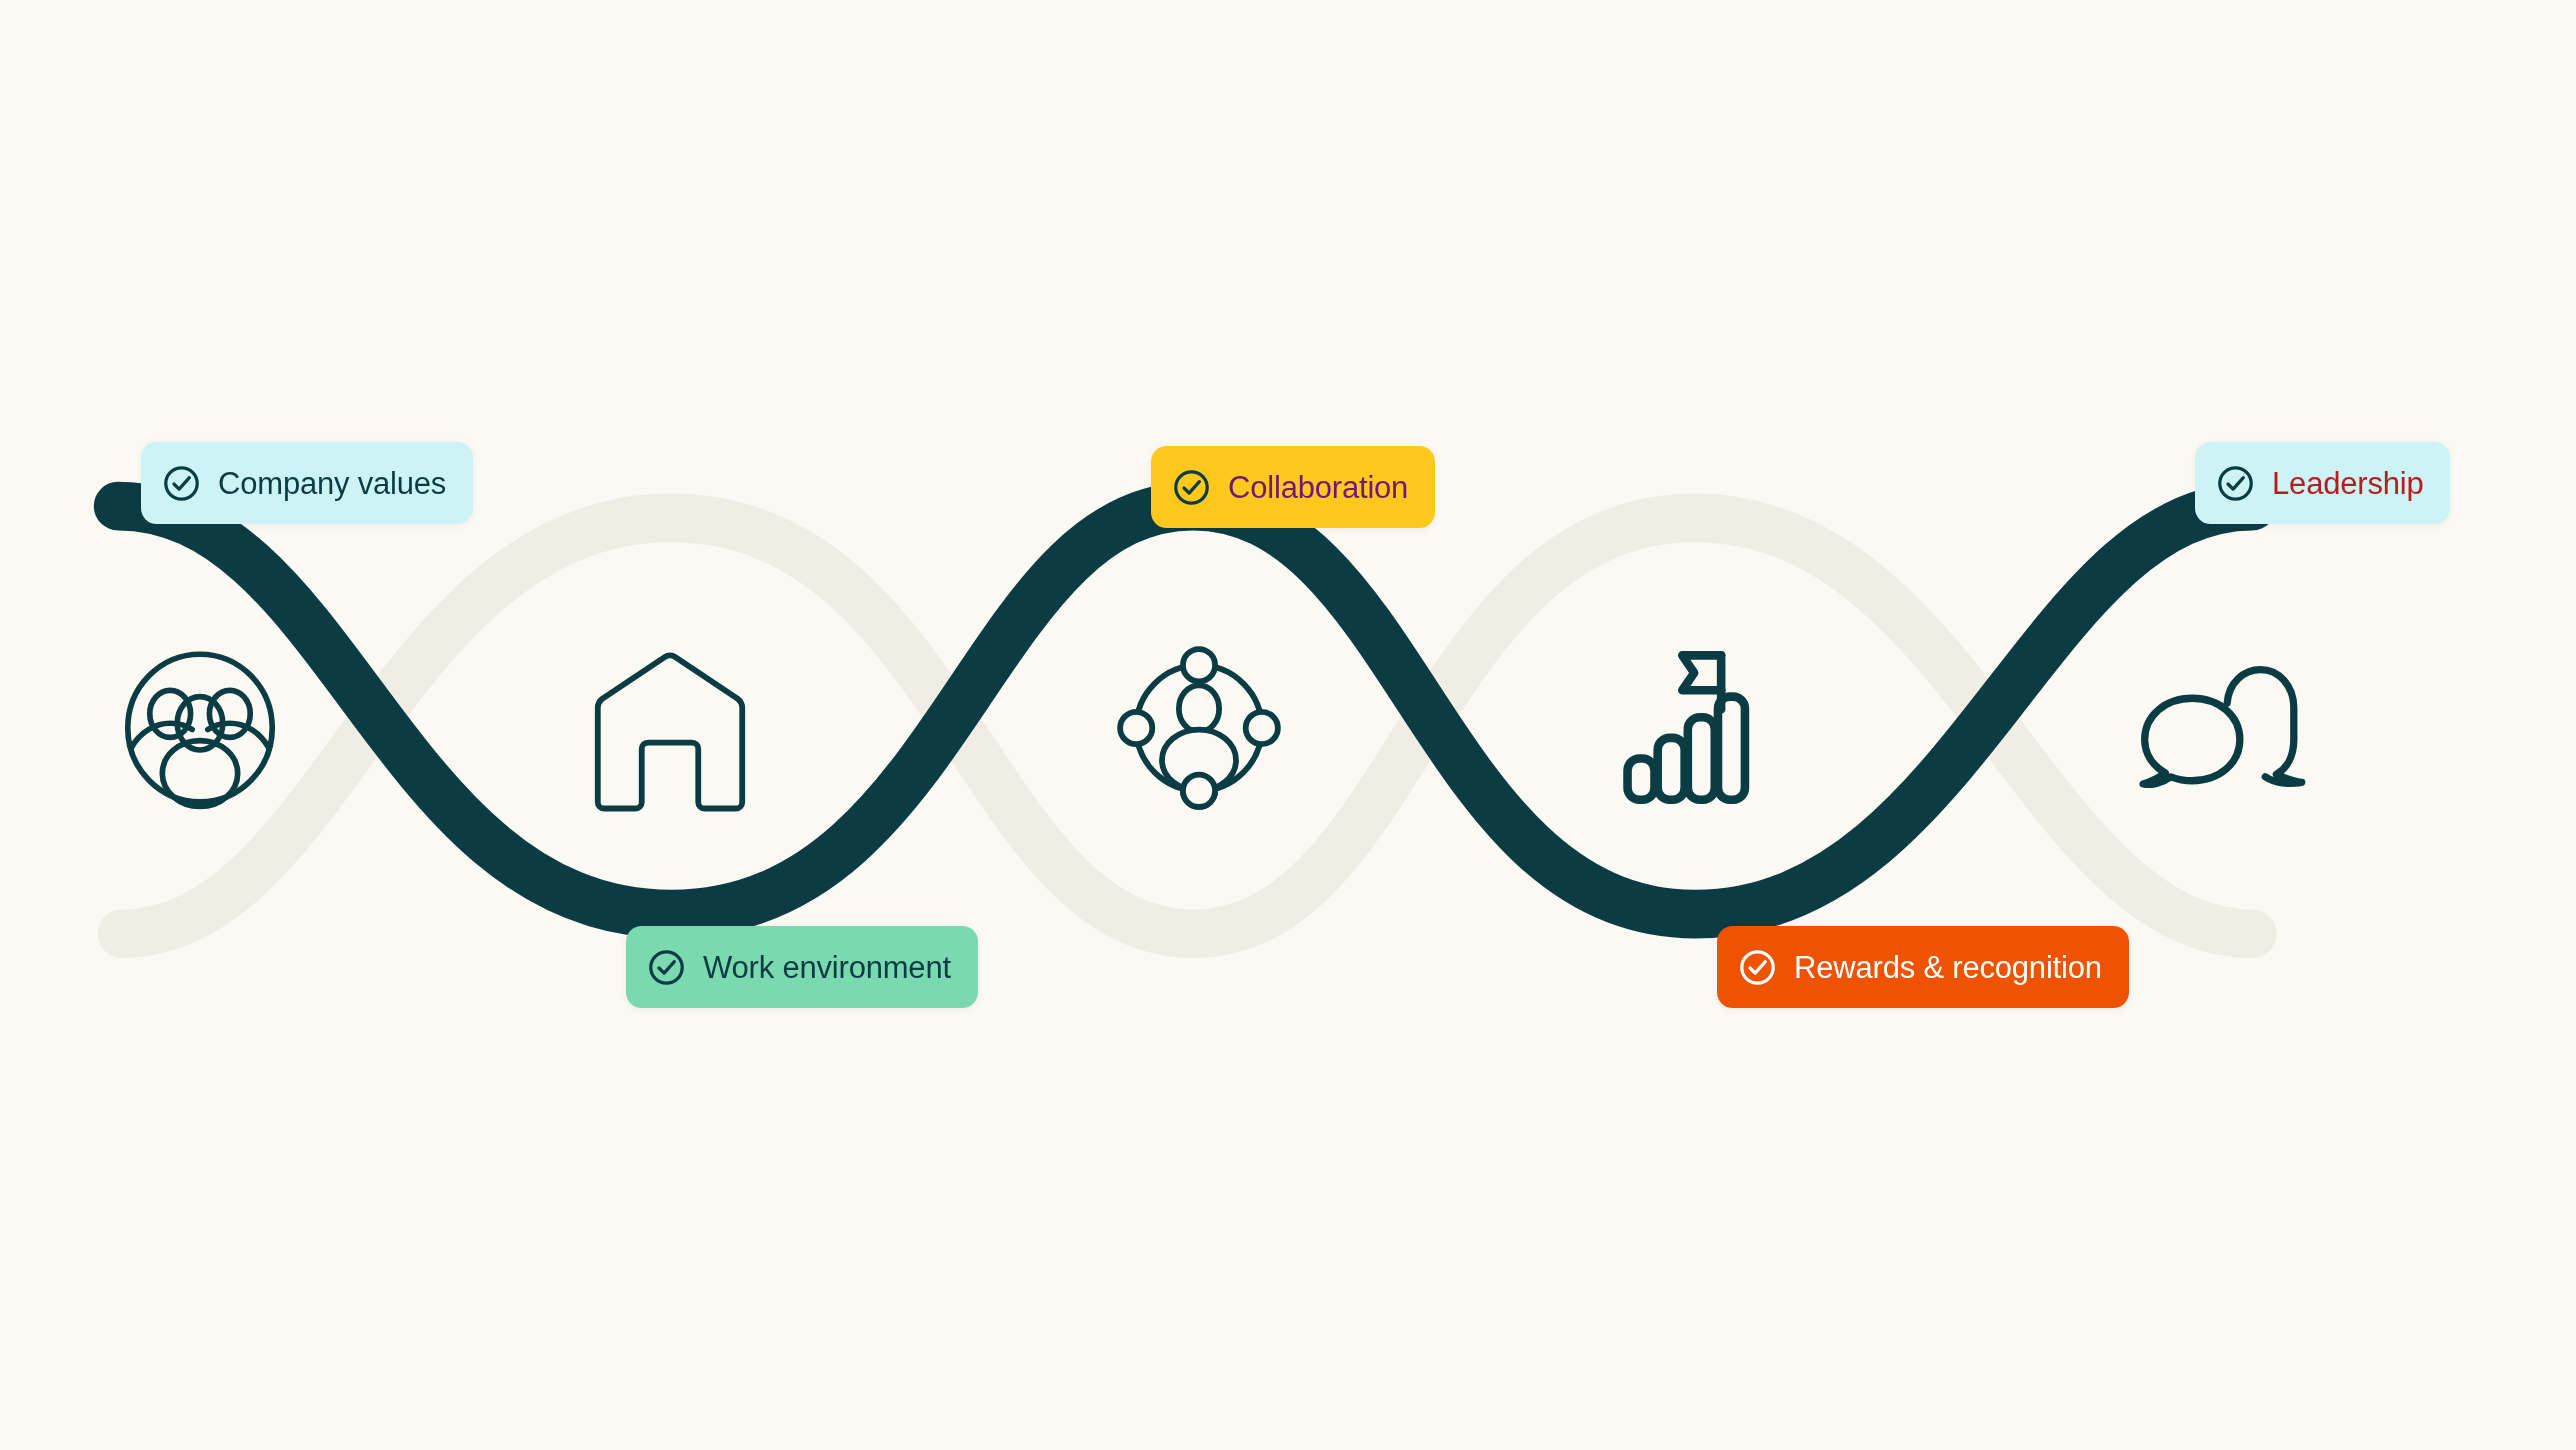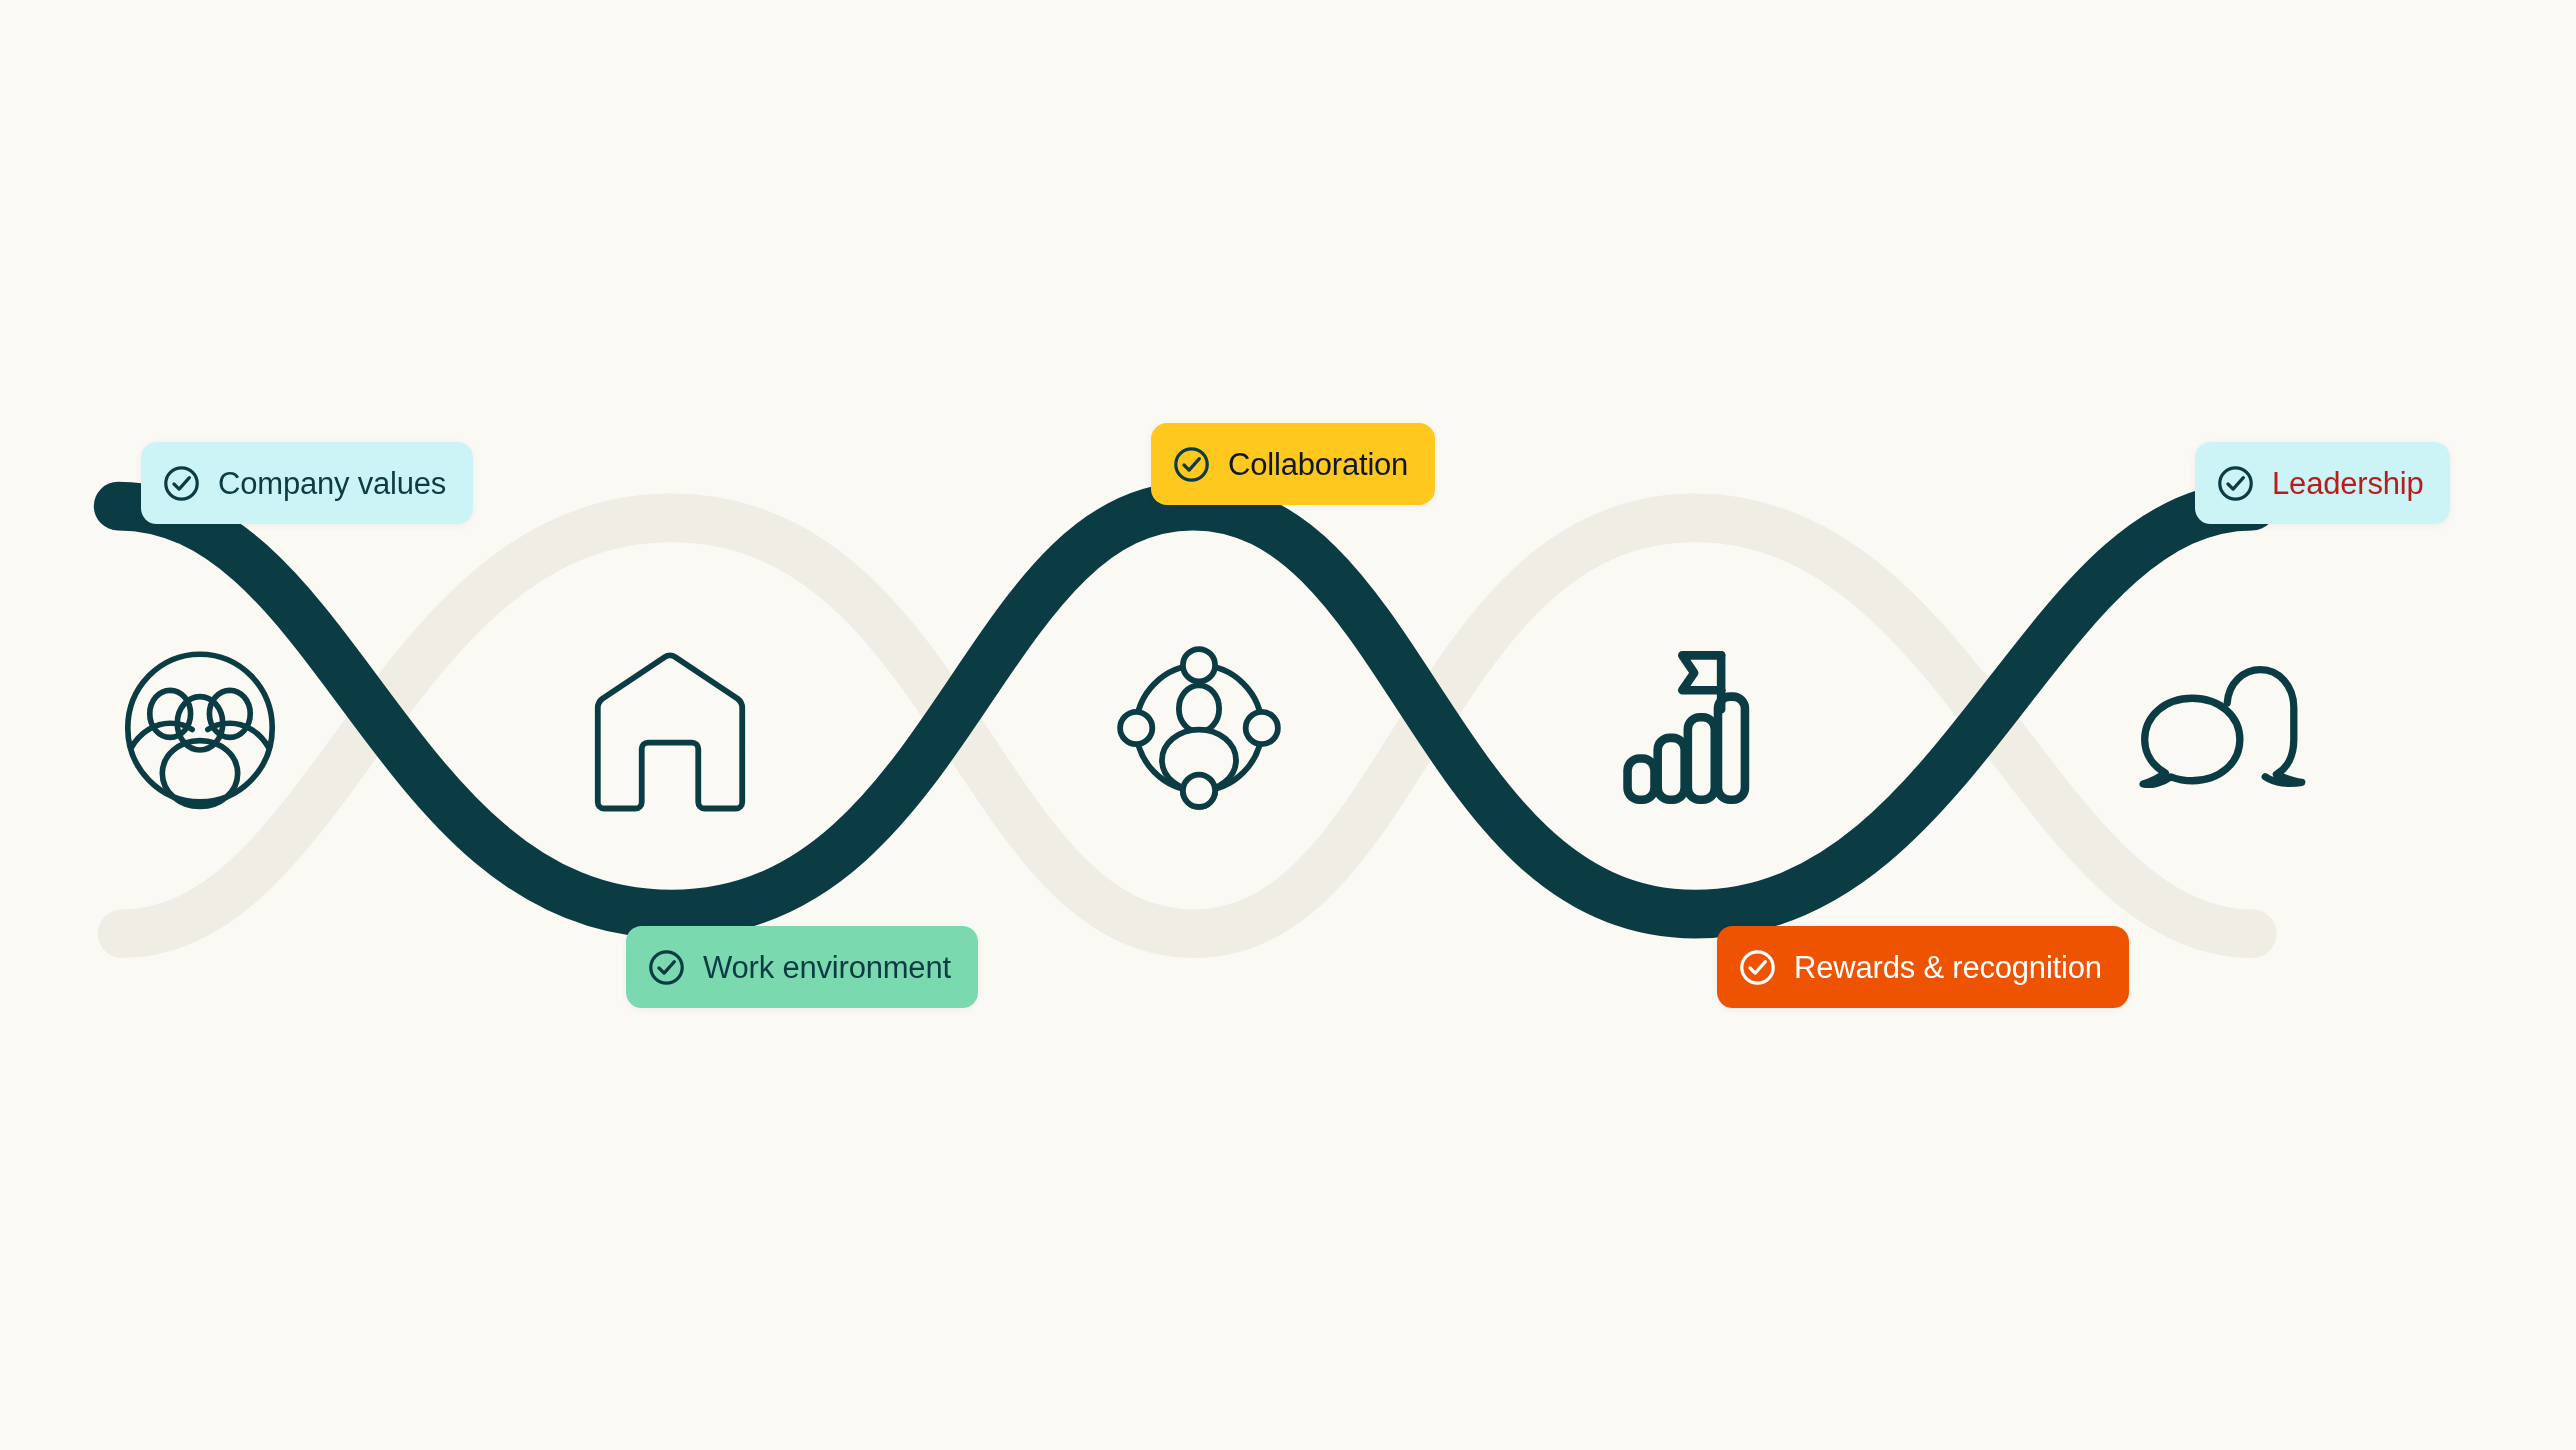--- a/index.html
+++ b/index.html
@@ -160,21 +160,21 @@
    </svg>
         <span class="pill-label">Company values</span>
       </div>
       <div class="pill" style="left: 626px; top: 926px; background: rgb(123, 217, 176); color: rgb(11, 60, 68);">
         <svg class="pill-icon" width="41" height="41" viewBox="0 0 24 24" fill="none" stroke="#0B3C44" stroke-width="1.9" stroke-linecap="round" stroke-linejoin="round">
      <circle cx="12" cy="12" r="9.2"></circle>
      <path d="M7.6 12.3 L10.6 15.3 L16.6 8.6"></path>
    </svg>
         <span class="pill-label">Work environment</span>
       </div>
-      <div class="pill" style="left: 1151px; top: 423px; background: rgb(255, 200, 30); color: #0f172a; border-radius: 16px;">
+      <div class="pill" style="left: 1151px; top: 446px; background: rgb(255, 200, 30); color: #701a75;">
         <svg class="pill-icon" width="41" height="41" viewBox="0 0 24 24" fill="none" stroke="#0B3C44" stroke-width="1.9" stroke-linecap="round" stroke-linejoin="round">
      <circle cx="12" cy="12" r="9.2"></circle>
      <path d="M7.6 12.3 L10.6 15.3 L16.6 8.6"></path>
    </svg>
         <span class="pill-label">Collaboration</span>
       </div>
       <div class="pill" style="left: 1675px; top: 926px; background: rgb(238, 83, 2); color: rgb(255, 255, 255); margin-left: 42px;">
         <svg class="pill-icon" width="41" height="41" viewBox="0 0 24 24" fill="none" stroke="#FFFFFF" stroke-width="1.9" stroke-linecap="round" stroke-linejoin="round">
      <circle cx="12" cy="12" r="9.2"></circle>
      <path d="M7.6 12.3 L10.6 15.3 L16.6 8.6"></path>

